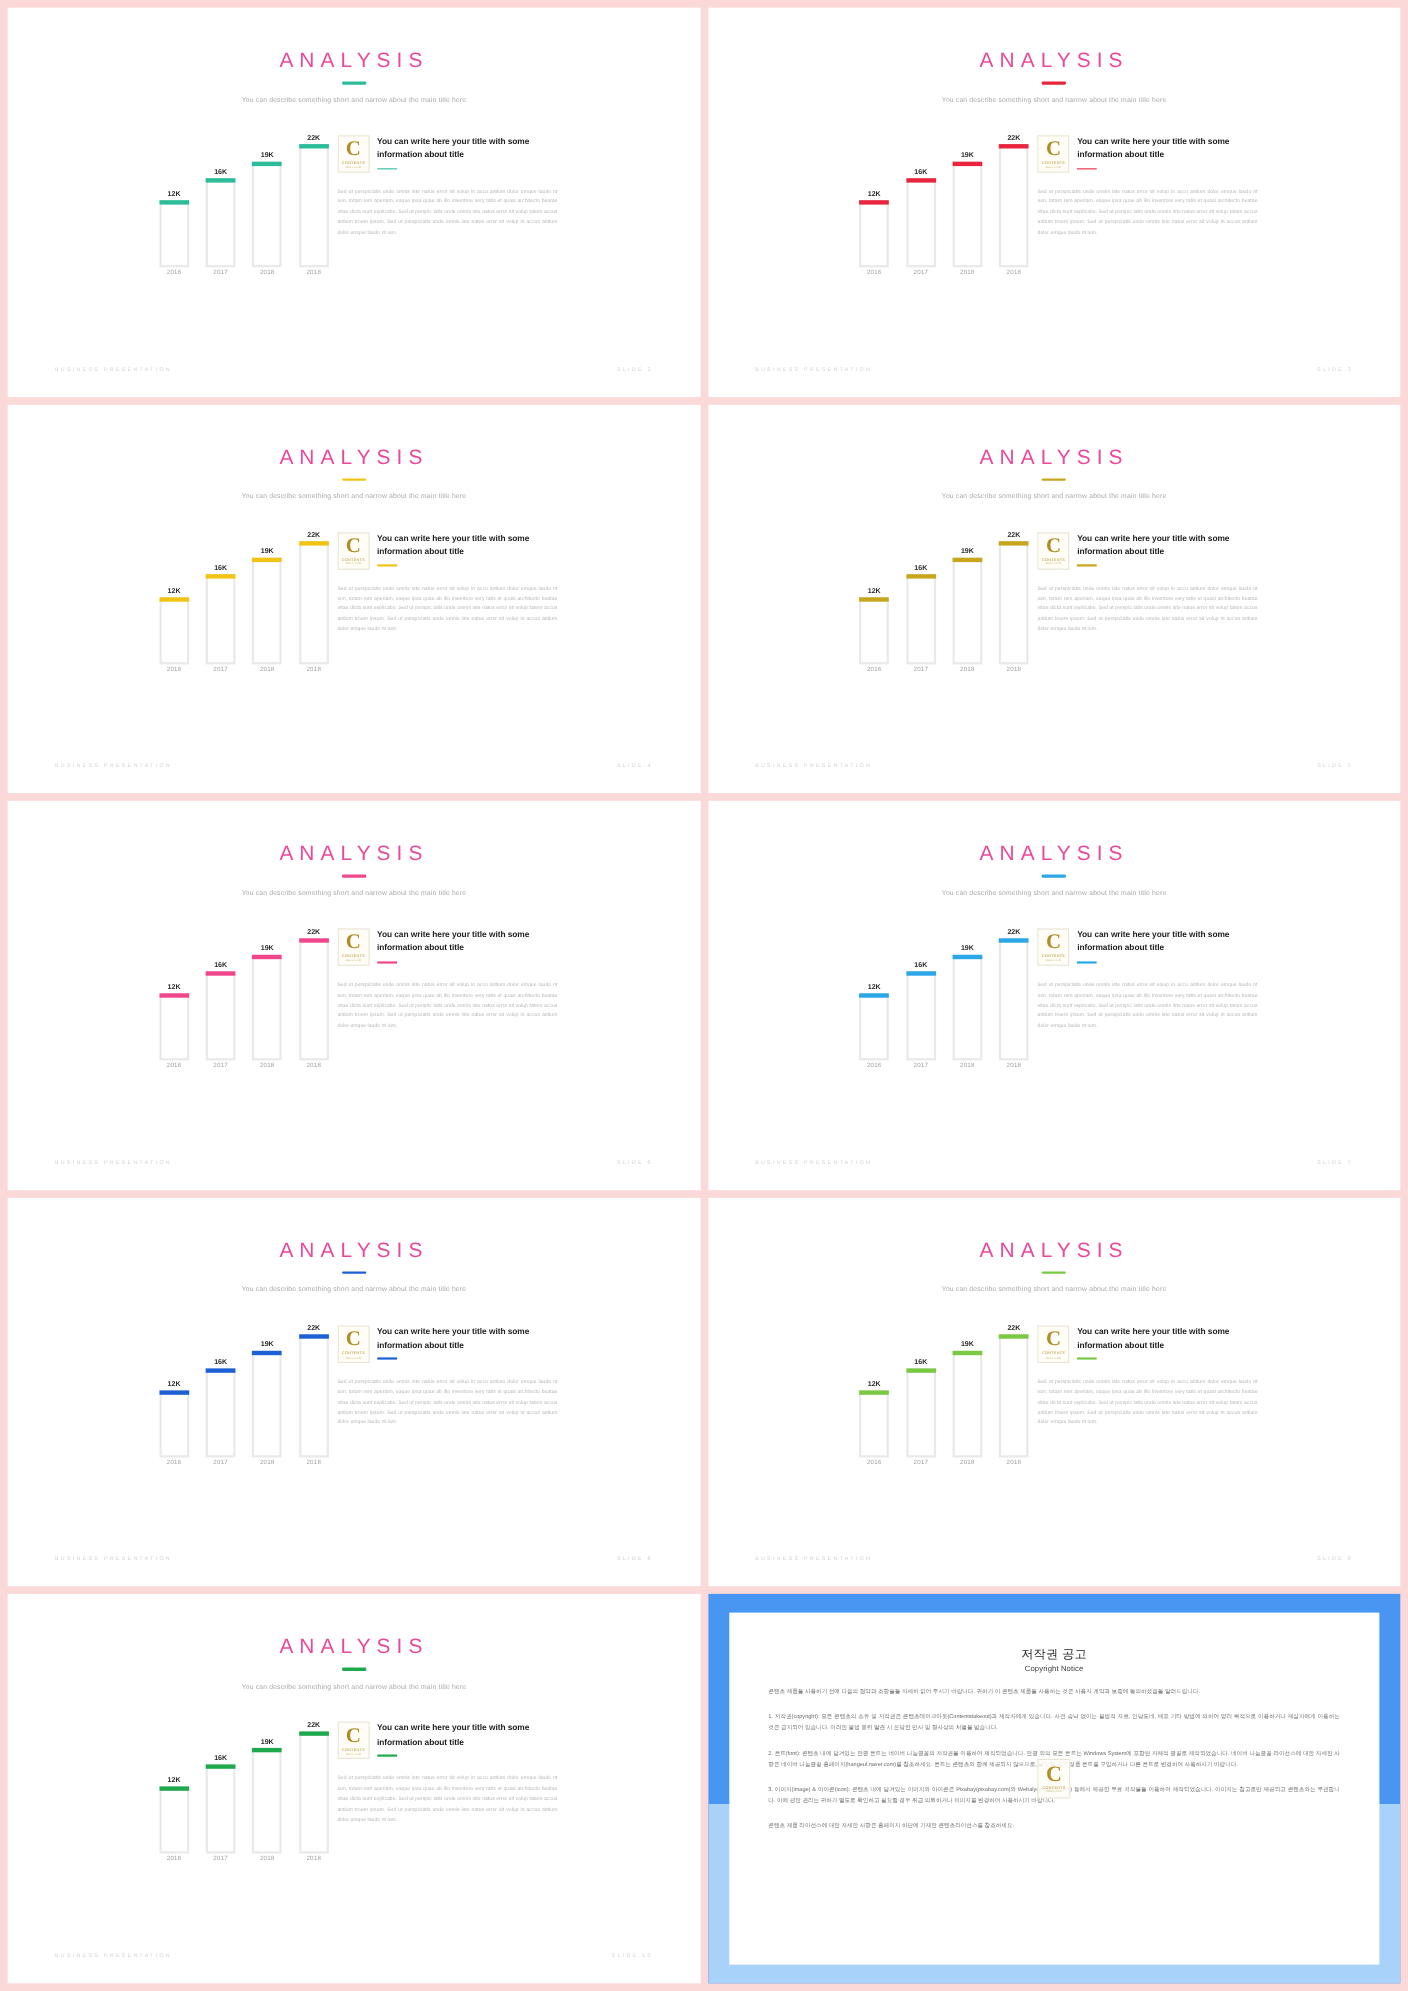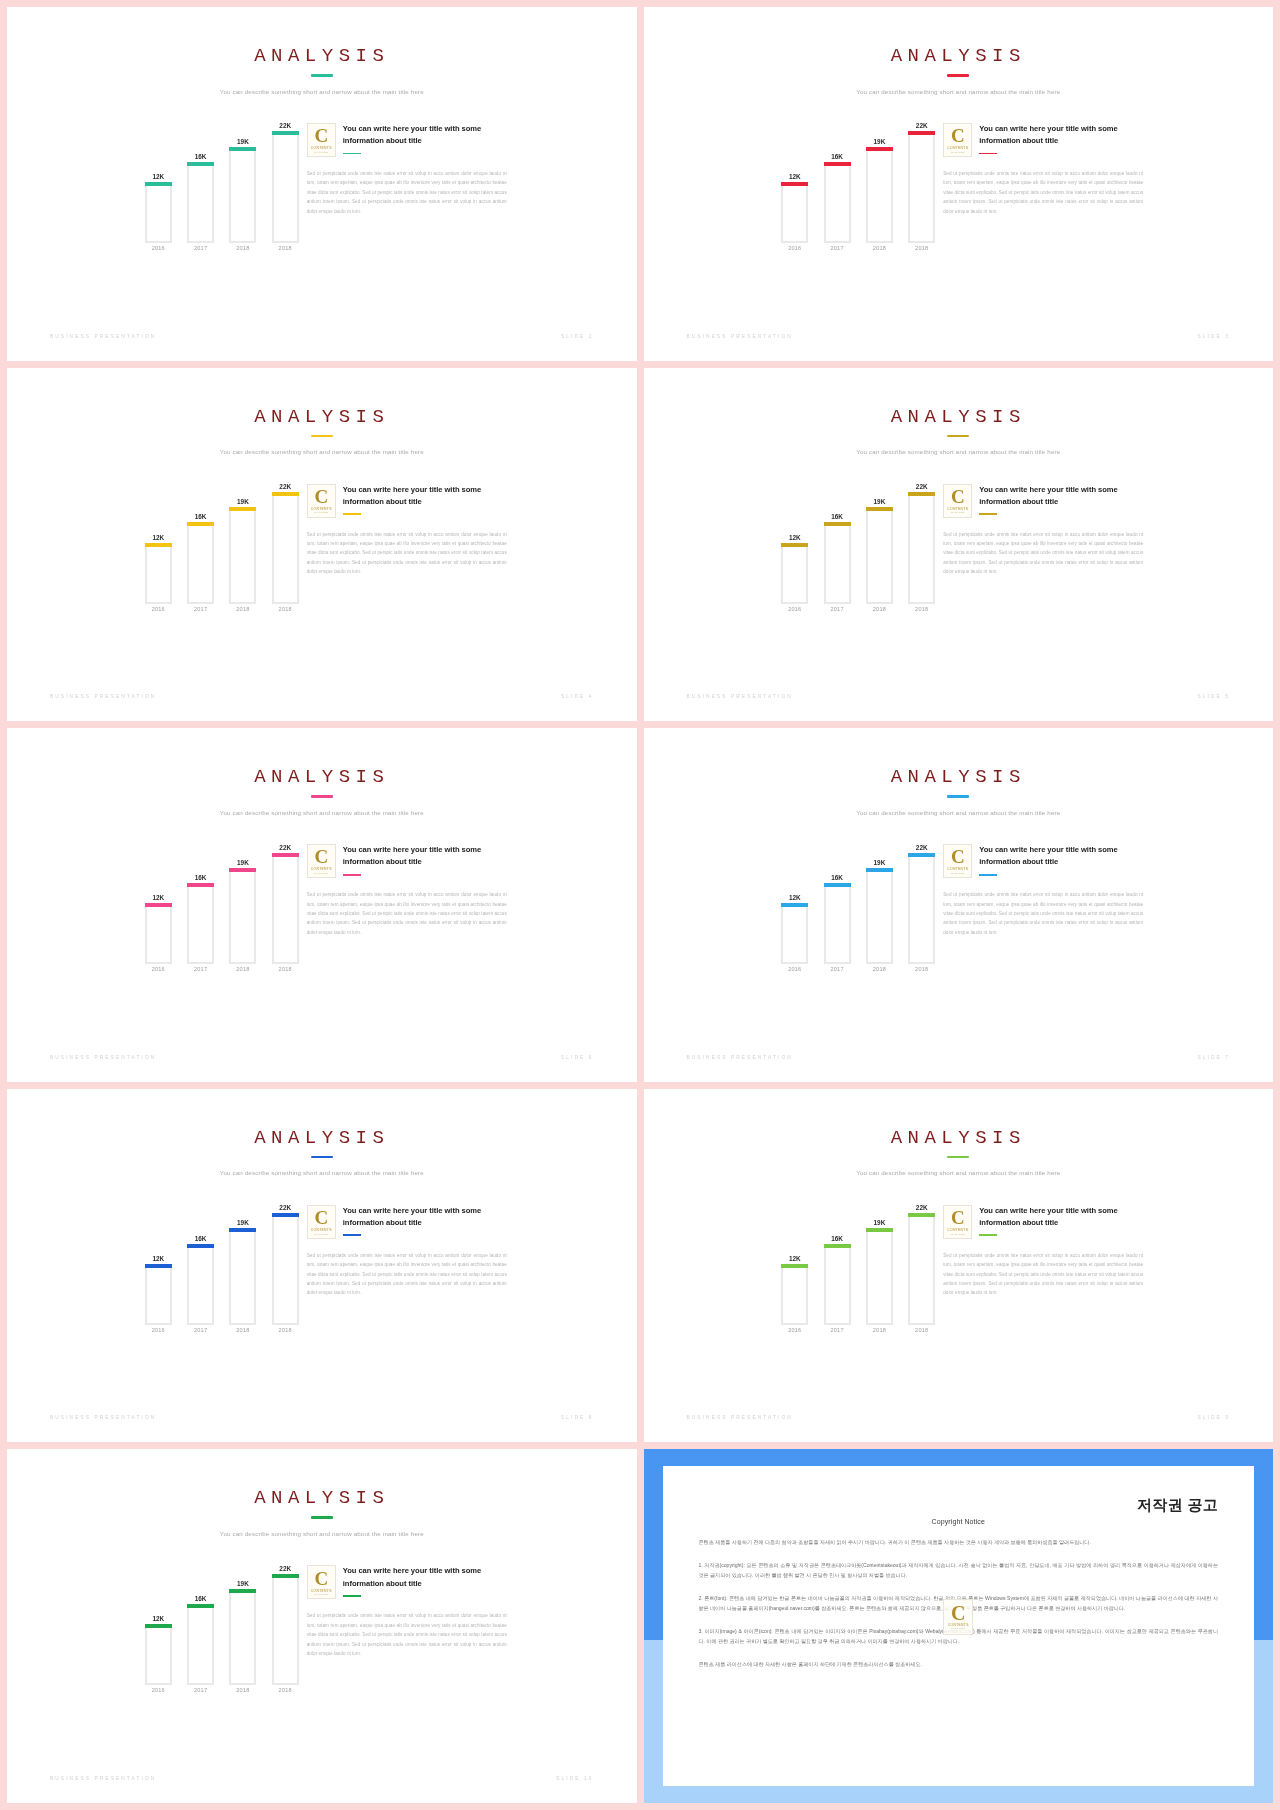--- a/index.html
+++ b/index.html
@@ -22,24 +22,23 @@
     background: #ffffff;
     position: relative;
     overflow: hidden;
   }
 
   
   .an-title {
     text-align: center;
     font-size: 19px;
     letter-spacing: 5.5px;
-    color: #7f1d1d;
+    color: #ec4899;
     font-weight: 400;
     margin-top: 38px;
-    font-family: Liberation Mono, monospace;
   }
   .an-rule {
     width: 22px; height: 2.5px;
     margin: 7px auto 0 auto;
     border-radius: 1px;
   }
   .an-sub {
     text-align: center;
     font-size: 6.2px;
     color: #a9a9a9;
@@ -199,23 +198,23 @@
     height: 46%;
     background: #a9d2fa;
   }
   .cr-paper {
     position: absolute;
     left: 19px; right: 19px; top: 17px; bottom: 17px;
     background: #ffffff;
     padding: 30px 36px 0 36px;
   }
   .cr-title {
-    text-align: right;
-    font-size: 15px;
-    font-weight: 700;
+    text-align: center;
+    font-size: 11px;
+    font-weight: 400;
     color: #232323;
     letter-spacing: .3px;
   }
   .cr-subtitle {
     text-align: center;
     font-size: 7px;
     color: #3a3a3a;
     margin-top: 3px;
     letter-spacing: .1px;
   }

